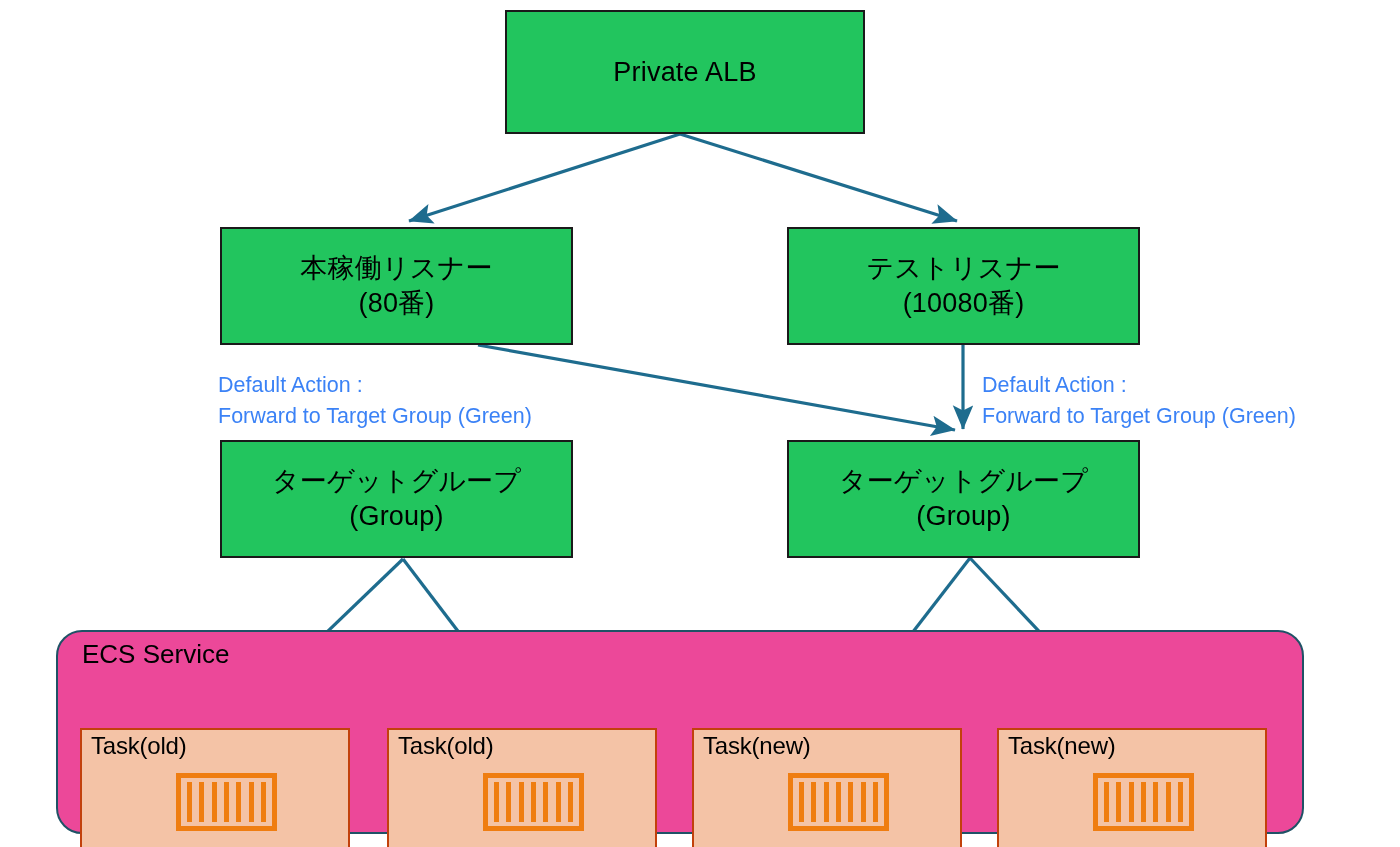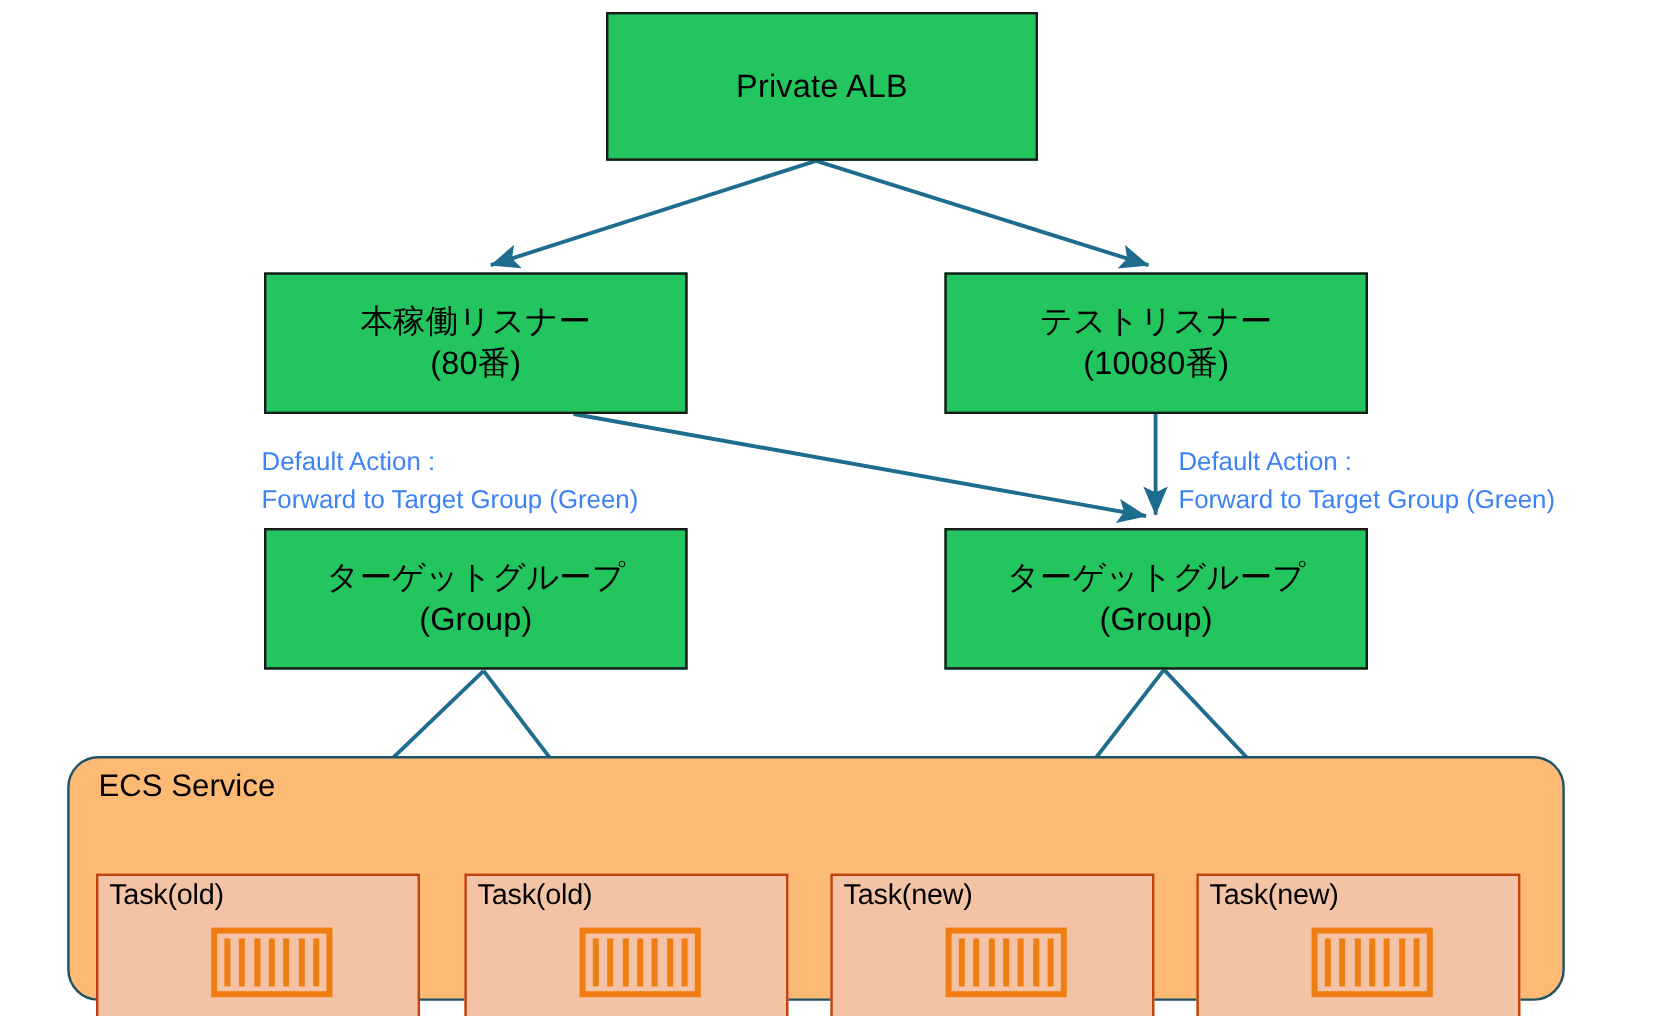--- a/index.html
+++ b/index.html
@@ -51,21 +51,21 @@
     color: #3b82f6;
   }
 
   #ecs-service {
     position: absolute;
     left: 56px;
     top: 630px;
     width: 1248px;
     height: 204px;
     box-sizing: border-box;
-    background: #fdba74;
+    background: #ec4899;
     border: 2px solid #1f5266;
     border-radius: 26px;
   }
   #ecs-service-label {
     position: absolute;
     left: 24px;
     top: 7px;
     font-size: 26px;
     color: #000000;
   }

